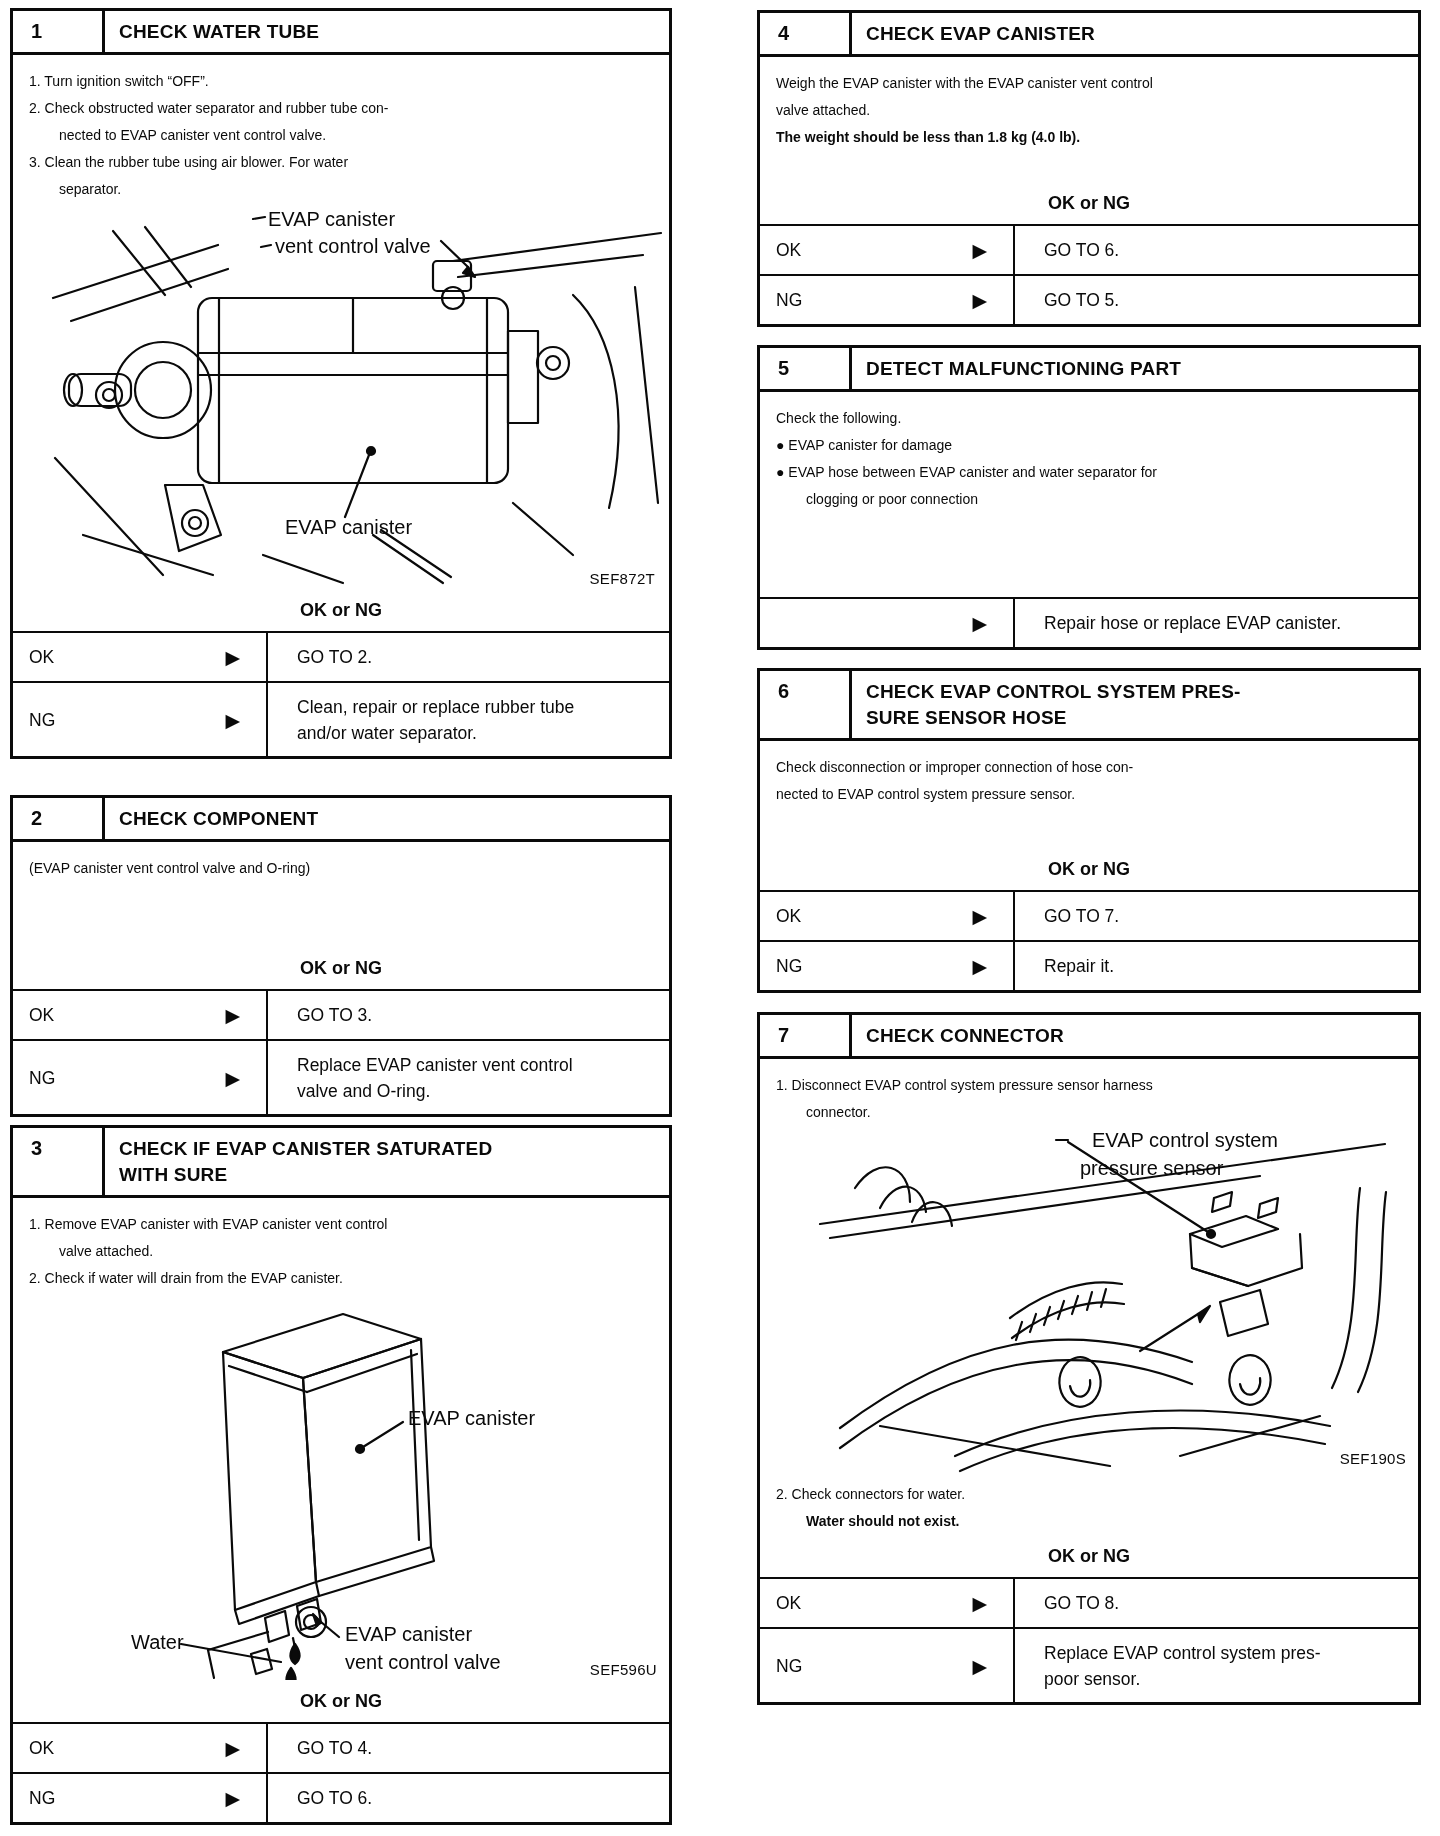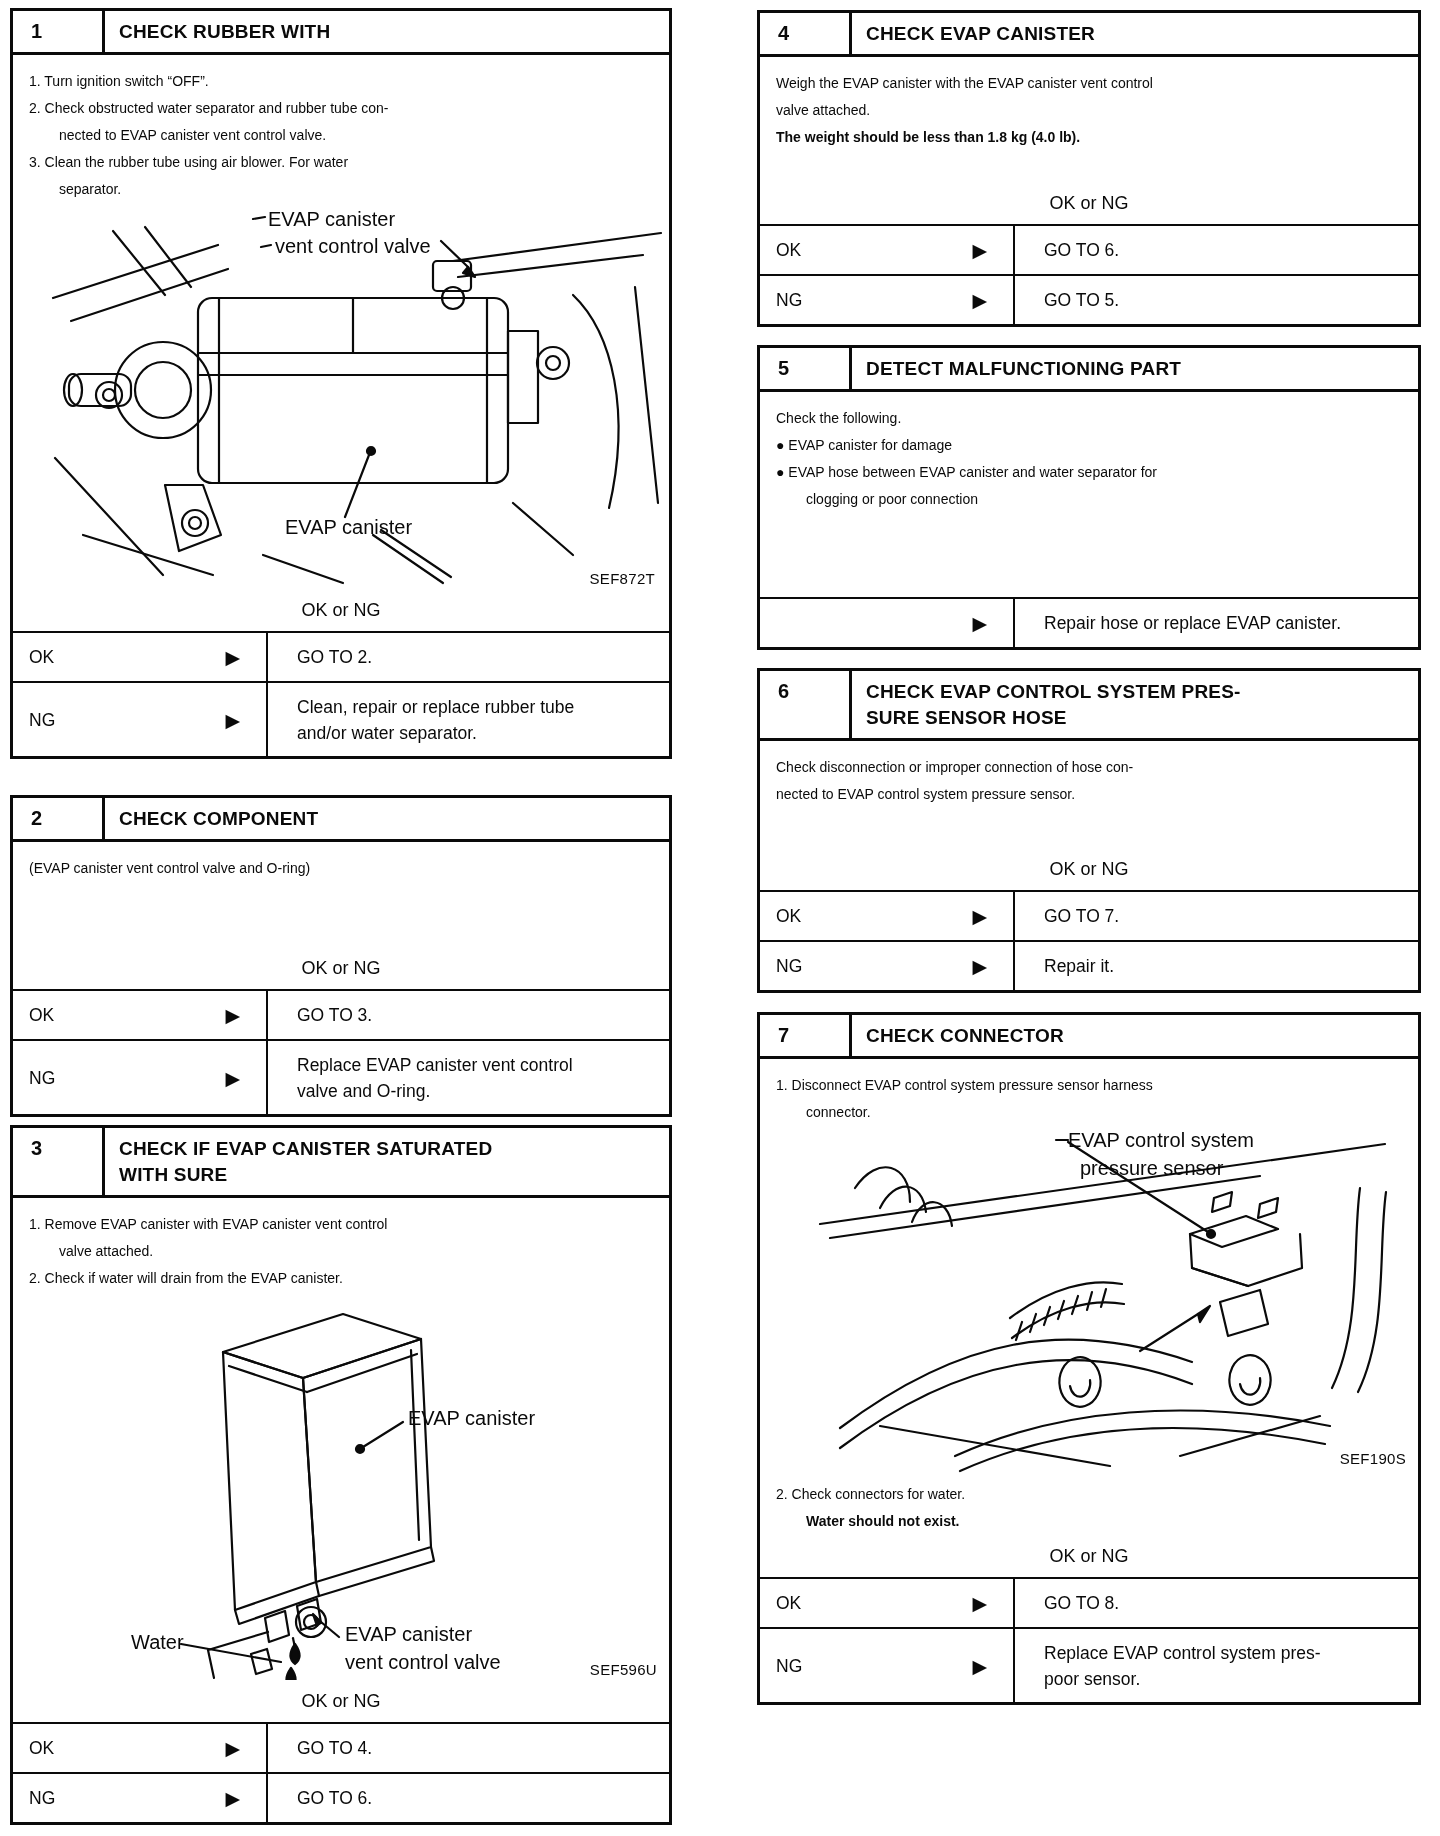--- a/index.html
+++ b/index.html
@@ -12,40 +12,40 @@
   .step-title{flex:1;font-weight:bold;font-size:19px;line-height:26px;padding:8px 12px 7px 14px;
               letter-spacing:.2px;}
   .step-body{padding:13px 0 0 16px;font-size:14px;line-height:27px;}
   .line{white-space:nowrap;}
   .line.indent{padding-left:30px;}
   .line.bold{font-weight:bold;}
   .figure{position:relative;}
   .figure svg{position:absolute;left:0;top:0;}
   .fig-label{position:absolute;font-size:20px;line-height:20px;white-space:nowrap;}
   .fig-ref{position:absolute;font-size:15px;letter-spacing:.3px;}
-  .okng{text-align:center;font-weight:normal;font-size:18px;margin:8px 0;line-height:26px;}
+  .okng{text-align:center;font-weight:bold;font-size:18px;margin:8px 0;line-height:26px;}
   .results{border-top:2px solid #0a0a0a;}
   .result-row{display:flex;}
   .result-row + .result-row{border-top:2px solid #0a0a0a;}
   .result-label-cell{width:255px;flex:0 0 255px;box-sizing:border-box;border-right:2px solid #0a0a0a;
                      display:flex;justify-content:space-between;align-items:center;
                      padding:11px 26px 10px 16px;font-size:17.5px;line-height:27px;}
   .arrow{font-size:19px;line-height:27px;}
   .result-action-cell{flex:1;padding:11px 10px 10px 29px;font-size:17.5px;line-height:26px;}
 </style>
 </head>
 <body>
 
 <div id="page">
 
   <div class="step" style="left:10px;top:8px;width:662px;">
     <div class="step-header">
       <div class="step-num">1</div>
       <div class="step-title">
-          <div class="line">CHECK RUBBER WITH</div>
+          <div class="line">CHECK WATER TUBE</div>
         </div>
     </div>
     <div class="step-body">
         <div class="line">1. Turn ignition switch “OFF”.</div>
         <div class="line">2. Check obstructed water separator and rubber tube con-</div>
         <div class="line indent">nected to EVAP canister vent control valve.</div>
         <div class="line">3. Clean the rubber tube using air blower. For water</div>
         <div class="line indent">separator.</div>
       </div>
     <div class="figure" style="height:386px;">
@@ -361,21 +361,21 @@
         <path d="M600,62 C592,120 602,200 572,262"></path>
         <path d="M626,66 C618,124 628,204 598,266"></path>
         <path d="M380,225 L438,188"></path>
           <path d="M438,188 L450,180 L440,196 Z" fill="#0a0a0a"></path>
         <path d="M296,14 L308,14"></path>
           <path d="M308,16 L448,106"></path>
         <circle cx="451" cy="108" r="4" fill="#0a0a0a"></circle>
         <path d="M120,300 L350,340"></path>
           <path d="M420,330 L560,290"></path>
       </svg>
-      <span class="fig-label" style="left:308px;top:4px;">EVAP control system</span>
+      <span class="fig-label" style="left:332px;top:4px;">EVAP control system</span>
       <span class="fig-label" style="left:320px;top:32px;">pressure sensor</span>
       <span class="fig-ref" style="right:12px;bottom:10px;">SEF190S</span>
     </div>
     <div class="step-body" style="padding-top:4px;">
         <div class="line">2. Check connectors for water.</div>
         <div class="line indent bold">Water should not exist.</div>
       </div>
     <div class="okng">OK or NG</div>
     <div class="results">
       <div class="result-row">

